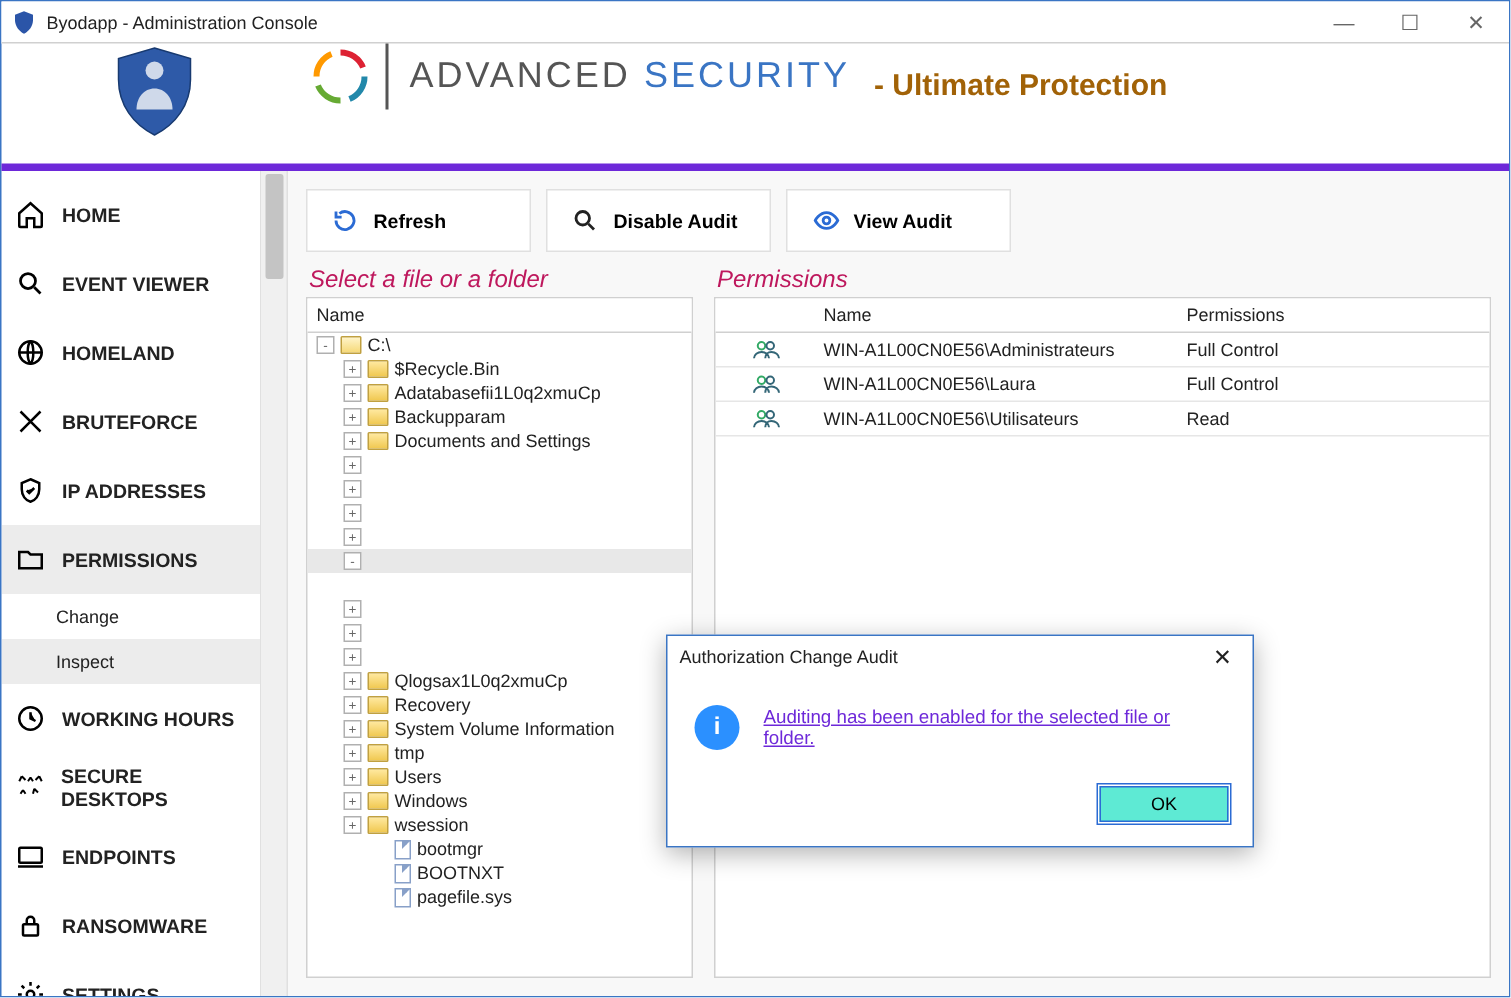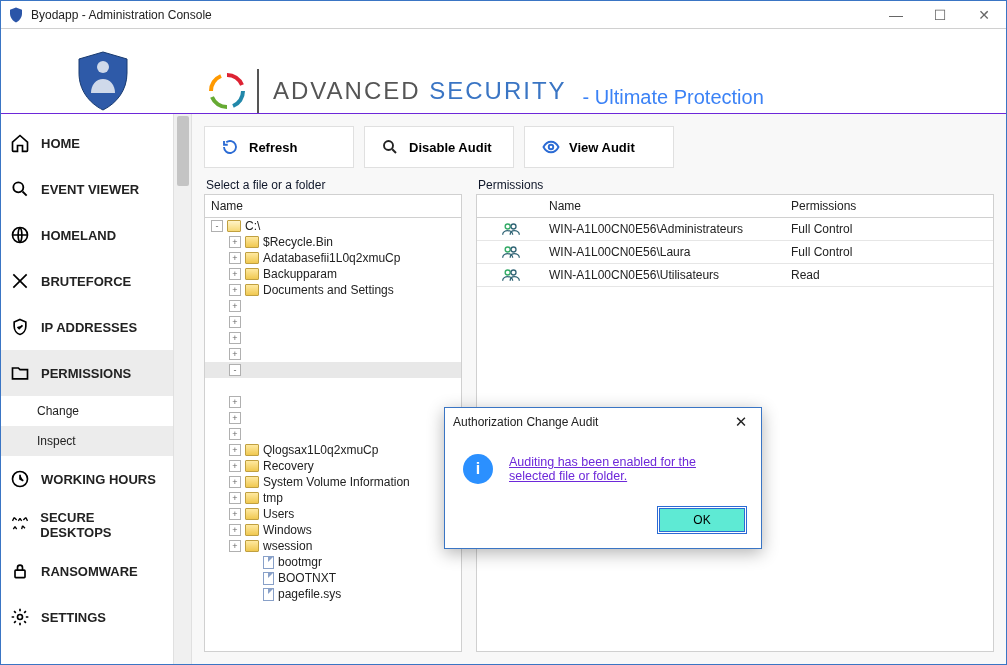--- a/index.html
+++ b/index.html
@@ -3,47 +3,47 @@
 <meta charset="utf-8">
 <style>
   * { box-sizing: border-box; margin: 0; padding: 0; font-family: "Segoe UI", Tahoma, sans-serif; }
   html, body { width: 1007px; height: 665px; overflow: hidden; background:#fff; }
   .window { width: 1007px; height: 665px; border: 1px solid #3a75c4; display:flex; flex-direction:column; }
   .titlebar { height: 28px; background:#fff; border-bottom:1px solid #d0d0d0; display:flex; align-items:center; }
   .titlebar .title-icon { width:18px; height:18px; margin:0 6px; }
   .titlebar .title-text { font-size:12px; color:#222; flex:0 0 auto; }
   .titlebar .spacer { flex:1; }
   .sysbtn { width:44px; height:28px; display:flex; align-items:center; justify-content:center; font-size:14px; color:#666; }
-  .header { height:85px; display:flex; align-items:flex-end; padding:0 24px; border-bottom:1px solid #6d28d9; }
+  .header { height:85px; display:flex; align-items:flex-start; padding:0 24px; border-bottom:5px solid #6d28d9; }
   .header-shield { width:64px; height:64px; margin-right:72px; margin-left:46px; }
   .logo-block { display:flex; align-items:center; }
   .logo-swirl { width:40px; height:40px; margin-right:10px; }
   .logo-sep { width:2px; height:44px; background:#555; margin-right:14px; }
   .logo-text { font-size:24px; letter-spacing:2px; font-weight:300; color:#555; }
   .logo-text .brand { color:#3a75c4; font-weight:500; }
-  .logo-sub { font-size:20px; color:#3b82f6; margin-left:16px; font-weight:400;margin-top:13px; }
+  .logo-sub { font-size:20px; color:#a16207; margin-left:16px; font-weight:700;margin-top:13px; }
   .body-row { flex:1; display:flex; min-height:0; }
   .sidebar-wrap { display:flex; }
   .sidebar { width:173px; background:#fff; border-right:1px solid #e0e0e0; overflow-y:auto; padding-top:6px; }
   .sidebar-item { display:flex; align-items:center; height:46px; padding:0 8px; font-size:13px; font-weight:700; color:#222; cursor:pointer; }
   .sidebar-item .icon { width:22px; height:22px; margin-right:10px; display:flex; align-items:center; justify-content:center; }
   .sidebar-item.active { background:#ececec; }
   .sidebar-sub { display:flex; align-items:center; height:30px; padding-left:36px; font-size:12px; color:#222; cursor:pointer; }
   .sidebar-sub.active { background:#ececec; }
   .scroll-track { width:18px; background:#f0f0f0; border-right:1px solid #e0e0e0; position:relative; }
   .scroll-thumb { position:absolute; left:3px; width:12px; top:2px; height:70px; background:#c4c4c4; border-radius:2px; }
   .main { flex:1; background:#f8f8f8; padding:12px; display:flex; flex-direction:column; position:relative; }
   .toolbar { display:flex; gap:10px; margin-bottom:10px; }
   .tool-btn { flex:0 0 auto; min-width:150px; height:42px; background:#fff; border:1px solid #e0e0e0; display:flex; align-items:center; padding:0 16px; font-size:13px; font-weight:700; cursor:pointer; }
   .tool-btn .icon { width:18px; height:18px; margin-right:10px; }
   .work-row { flex:1; display:flex; gap:10px; min-height:0; }
   .panel { background:#fff; border:1px solid #d0d0d0; display:flex; flex-direction:column; }
   .panel.left { width:258px; }
   .panel.right { flex:1; }
-  .panel-title { font-size:12px; color:#0f172a; padding:0 4px 2px 2px; }
+  .panel-title { font-size:16px; color:#be185d; padding:0 4px 2px 2px;font-style:italic; }
   .panel-body { flex:1; border:1px solid #a0a0a0; margin:0; overflow:auto; }
   .col-header { background:#fff; font-size:12px; color:#222; padding:4px 6px; border-bottom:1px solid #d0d0d0; }
   .tree { font-size:12px; color:#222; }
   .tree-row { display:flex; align-items:center; height:16px; padding:0 2px; white-space:nowrap; }
   .tree-row.selected { background:#e8e8e8; }
   .expander { width:12px; height:12px; display:flex; align-items:center; justify-content:center; font-size:9px; color:#666; border:1px solid #b0b0b0; margin-right:4px; background:#fff; cursor:pointer; }
   .expander.empty { border:none; }
   .folder-icon, .file-icon { width:14px; height:12px; margin-right:4px; flex:0 0 auto; }
   .folder-icon { background:linear-gradient(#ffe9a0,#f0c850); border:1px solid #c0a040; border-radius:1px; }
   .folder-icon.open { background:linear-gradient(#fff4c8,#f6d978); }
@@ -51,21 +51,21 @@
   .file-icon::before { content:""; position:absolute; right:-1px; top:-1px; border:3px solid transparent; border-left-color:#88a0c8; border-top-color:#88a0c8; }
   .perm-table { font-size:12px; color:#222; width:100%; }
   .perm-head { display:flex; background:#fff; border-bottom:1px solid #d0d0d0; }
   .perm-head div, .perm-row div { padding:4px 8px; }
   .perm-col-icon { width:64px; }
   .perm-col-name { width:242px; }
   .perm-col-perm { flex:1; }
   .perm-row { display:flex; border-bottom:1px solid #e6e6e6; align-items:center; }
   .perm-row .perm-col-icon { display:flex; justify-content:center; }
   .person-icon { width:16px; height:14px; }
-  .dialog { position:absolute; left:252px; top:293px; width:318px; background:#fff; border:1px solid #3a75c4; box-shadow:0 4px 16px rgba(0,0,0,0.3); z-index:10; }
+  .dialog { position:absolute; left:252px; top:309px; width:392px; background:#fff; border:1px solid #3a75c4; box-shadow:0 4px 16px rgba(0,0,0,0.3); z-index:10; }
   .dialog-title { height:28px; display:flex; align-items:center; padding:0 8px; font-size:12px; color:#222; }
   .dialog-title .spacer{flex:1;}
   .dialog-close { width:24px; height:24px; display:flex; align-items:center; justify-content:center; font-size:15px; cursor:pointer; }
   .dialog-body { padding:18px 18px 8px 18px; display:flex; align-items:center; }
   .info-icon { width:30px; height:30px; border-radius:50%; background:#2b90ff; color:#fff; display:flex; align-items:center; justify-content:center; font-weight:700; font-size:16px; margin-right:16px; flex:0 0 auto; }
   .dialog-msg { font-size:12.5px; color:#6d28d9;text-decoration:underline; }
   .dialog-foot { padding:16px; display:flex; justify-content:flex-end; }
   .dialog-ok { width:86px; height:24px; border:1px solid #2b6bd4; outline:1px solid #2b6bd4; outline-offset:1px; background:#5eead4; font-size:12px; cursor:pointer; }
 </style>
 </head>
@@ -181,20 +181,29 @@
             <span class="icon">
               <svg viewBox="0 0 24 24" width="20" height="20">
                 <path stroke="#000" stroke-width="1.6" d="M5 3l3 3M5 3l-2 4M12 4l2 3M12 4l-2 3M19 3l2 4M19 3l-3 3M6 14l2 3M6 14l-2 3M15 13l3 3M15 13l-1 4"></path>
               </svg>
             </span>
             <span>SECURE DESKTOPS</span>
           </div>
           <div class="sidebar-item">
             <span class="icon">
               <svg viewBox="0 0 24 24" width="20" height="20">
+                <rect x="3" y="5" width="18" height="12" rx="1" fill="none" stroke="#000" stroke-width="2"></rect>
+                <path stroke="#000" stroke-width="2" d="M2 20h20"></path>
+              </svg>
+            </span>
+            <span>ENDPOINTS</span>
+          </div>
+          <div class="sidebar-item">
+            <span class="icon">
+              <svg viewBox="0 0 24 24" width="20" height="20">
                 <rect x="6" y="11" width="12" height="9" rx="1" fill="none" stroke="#000" stroke-width="2"></rect>
                 <path fill="none" stroke="#000" stroke-width="2" d="M9 11V8a3 3 0 0 1 6 0v3"></path>
               </svg>
             </span>
             <span>RANSOMWARE</span>
           </div>
           <div class="sidebar-item">
             <span class="icon">
               <svg viewBox="0 0 24 24" width="20" height="20">
                 <circle cx="12" cy="12" r="3" fill="none" stroke="#000" stroke-width="2"></circle>

